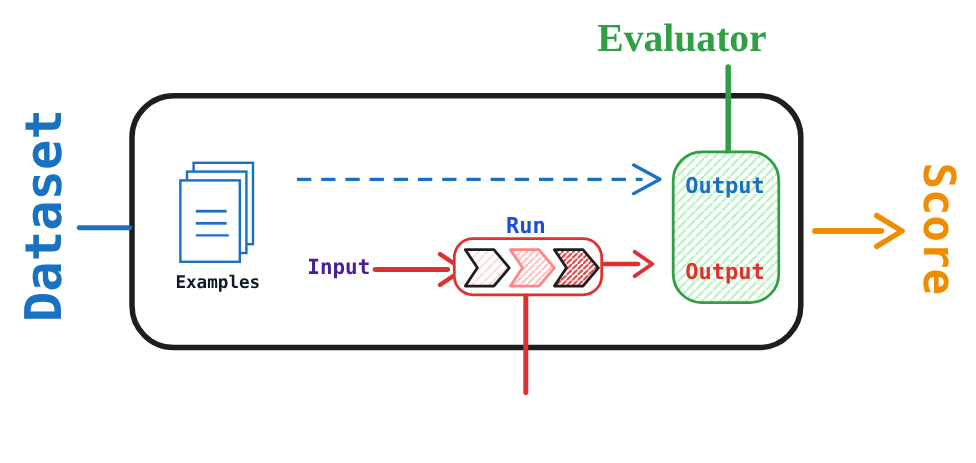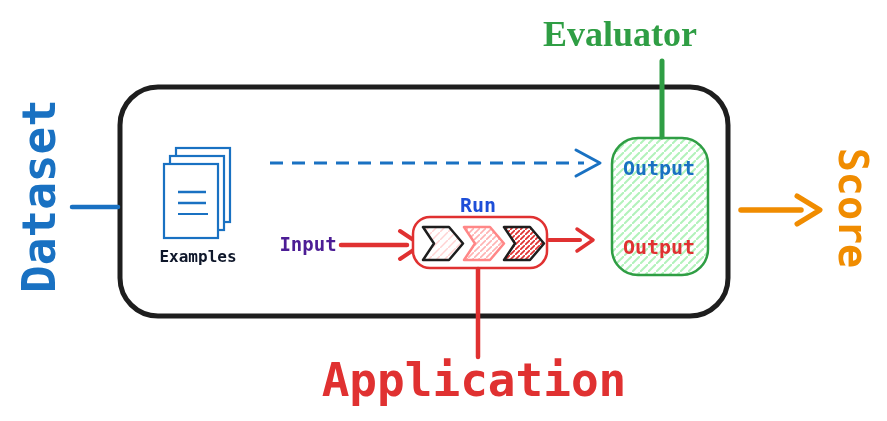--- a/index.html
+++ b/index.html
@@ -106,20 +106,19 @@
 
     <g stroke="#f08c00" fill="none">
       <line x1="741" y1="210" x2="801" y2="210" stroke-width="5.5" stroke-linecap="round"></line>
       <path d="M797,196 L820,210 L797,224" stroke-width="5" stroke-linecap="round" stroke-linejoin="round"></path>
     </g>
   </svg>
 
   <div class="lbl lbl-dataset">Dataset</div>
   <div class="lbl lbl-evaluator">Evaluator</div>
   <div class="lbl lbl-score">Score</div>
-  <div class="lbl lbl-application">Application</div>
   <div class="lbl lbl-examples">Examples</div>
   <div class="lbl lbl-input">Input</div>
   <div class="lbl lbl-run">Run</div>
   <div class="lbl lbl-out-eval">Output</div>
   <div class="lbl lbl-out-app">Output</div>
 
 </div>
 
 </body></html>

